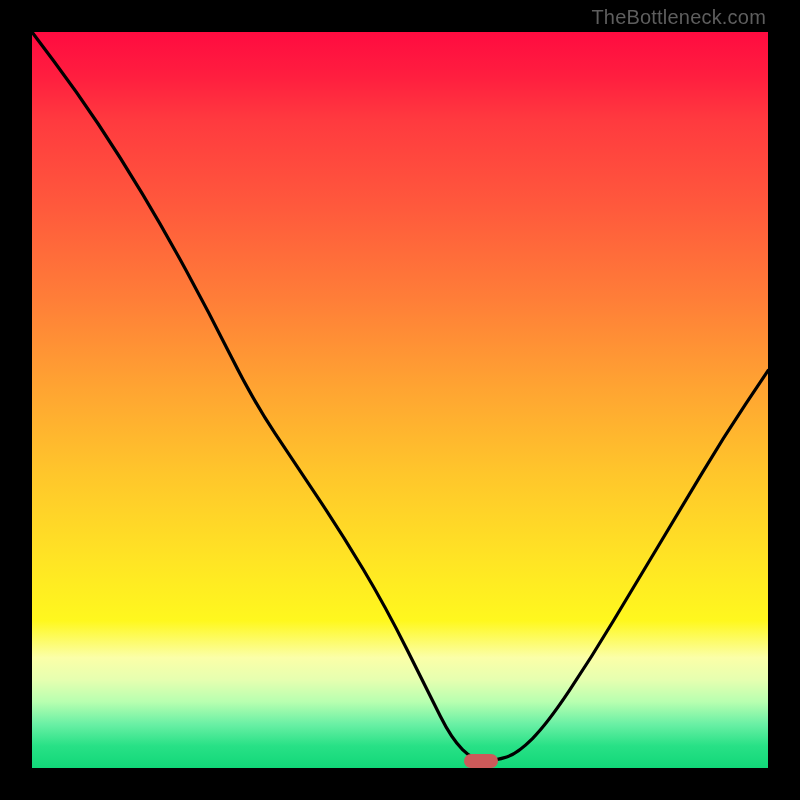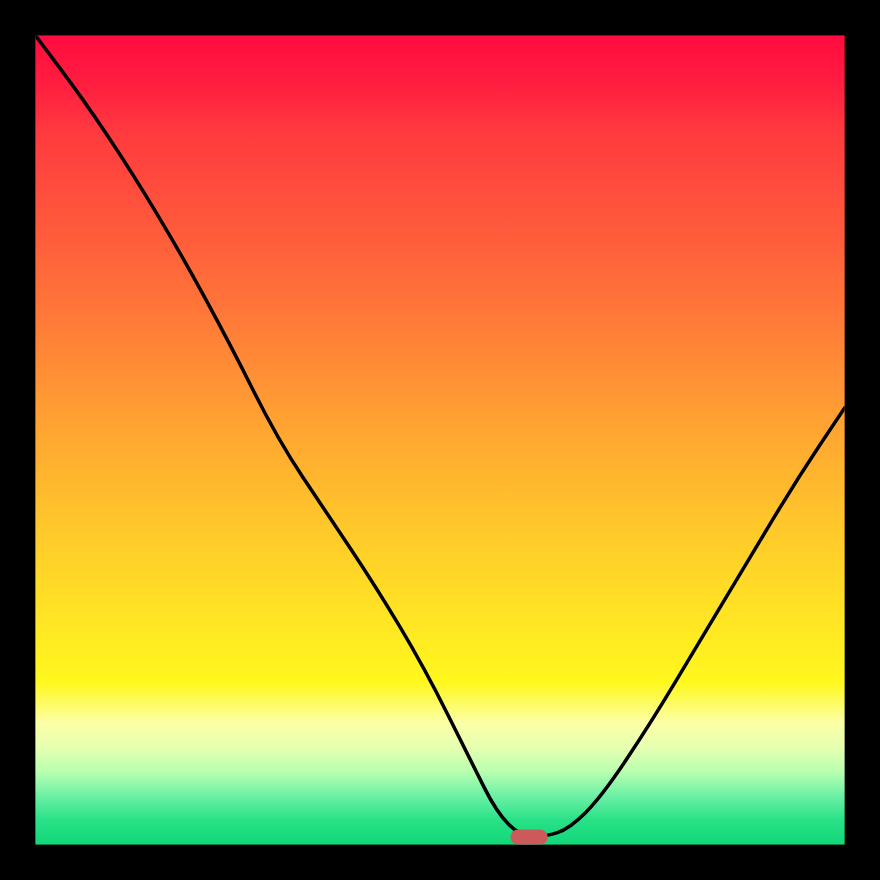--- a/index.html
+++ b/index.html
@@ -70,13 +70,14 @@
   <div class="plot-area">
     <div class="gradient"></div>
 
     <svg class="curve" viewBox="0 0 736 736" preserveAspectRatio="none">
       <path id="curve-path" d="M 0 0 Q 0 0 22.08 29.439999999999998 Q 44.16 58.879999999999995 66.24 92 Q 88.32 125.12 110.39999999999999 161.92000000000002 Q 132.48 198.72000000000003 154.56 239.20000000000002 Q 176.64 279.68 198.71999999999997 323.84000000000003 Q 220.79999999999998 368 242.88 401.12 Q 264.96 434.24 287.03999999999996 467.36 Q 309.12 500.48 331.2 537.28 Q 353.28 574.08 375.36 618.24 Q 397.44000000000005 662.4 408.48 684.48 Q 419.52 706.56 430.55999999999995 717.5999999999999 Q 441.59999999999997 728.64 452.64 728.64 Q 463.68 728.64 474.72 724.96 Q 485.76000000000005 721.28 500.48 706.56 Q 515.1999999999999 691.84 537.28 658.72 Q 559.36 625.6 581.44 588.8 Q 603.52 552 625.5999999999999 515.2 Q 647.68 478.40000000000003 669.76 441.6 Q 691.8399999999999 404.8 713.92 371.67999999999995 L 736 338.55999999999995" fill="none" stroke="#000" stroke-width="3.2" stroke-linecap="round" stroke-linejoin="round"></path>
     </svg>
 
     <div class="marker" id="marker" style="left: 448.96px; top: 729.376px;"></div>
   </div>
 
+  <div class="attribution">TheBottleneck.com</div>
 </div>
 
 </body></html>

